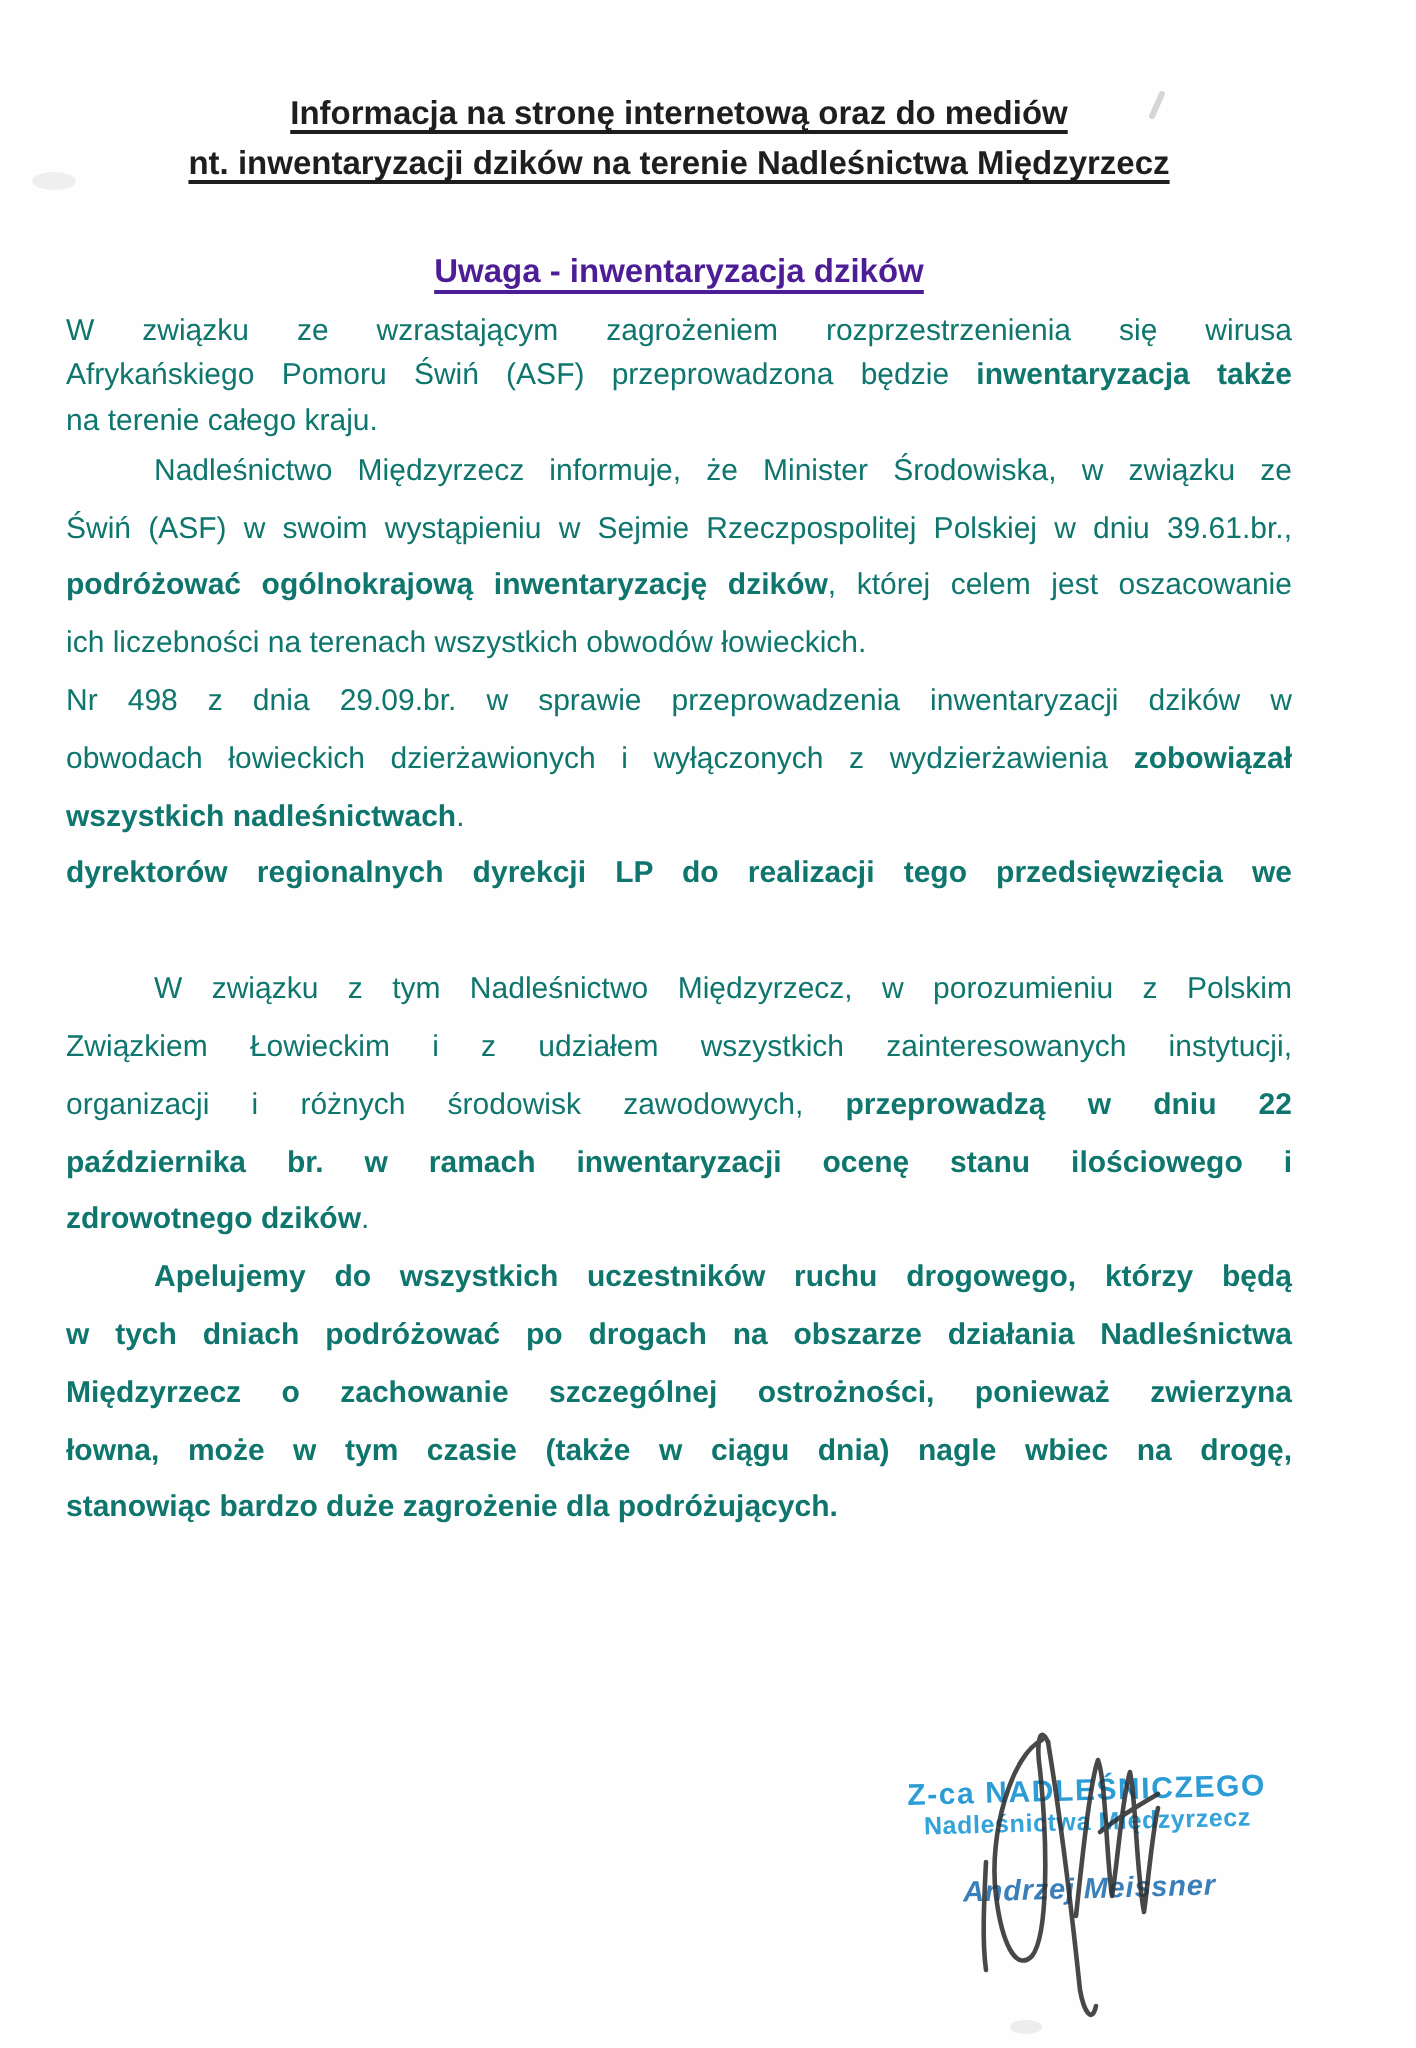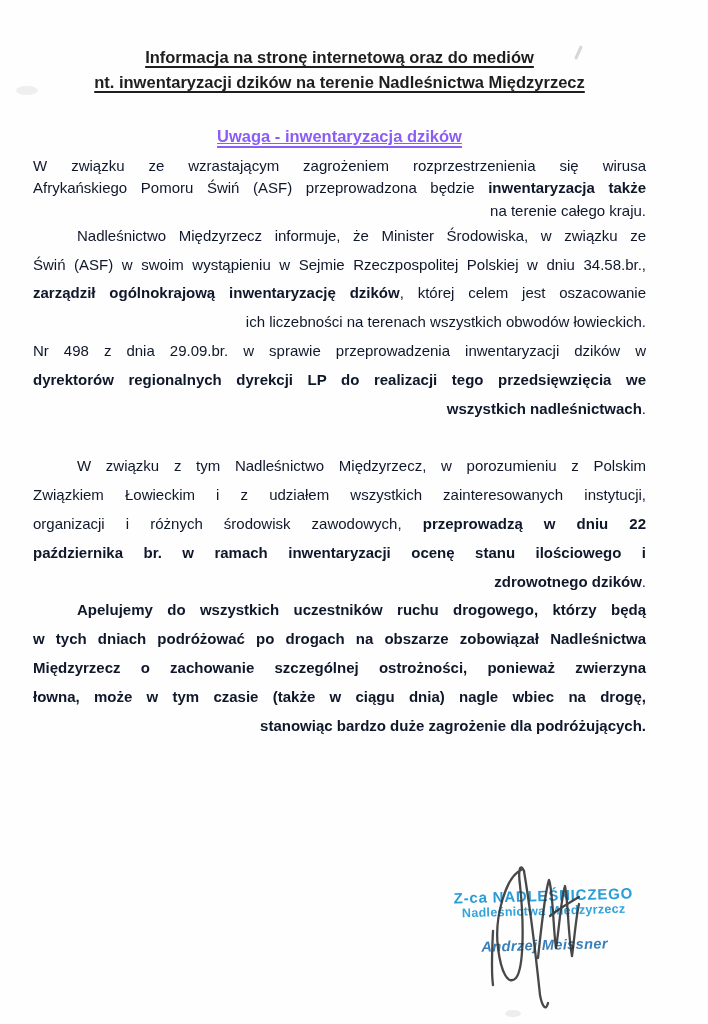--- a/index.html
+++ b/index.html
@@ -33,41 +33,39 @@
     text-decoration:underline;
     text-decoration-thickness:2px;
     text-underline-offset:3px;
   }
   .doc-subtitle{
     margin:33px 0 0 0;
     text-align:center;
     font-size:16.5px;
     font-weight:bold;
     line-height:17px;
-    color:#8b5cf6;
-    text-decoration:underline;
+    color:#4c1d95;
   }
   .doc-subtitle span{
     text-decoration:underline;
     text-decoration-thickness:2px;
     text-underline-offset:4px;
   }
   
   .paragraphs{ margin-top:10px; }
   .para{
     font-size:15px;
     line-height:28.8px;
-    color:#0f172a;
+    color:#0f766e;
   }
   .para.compact{ line-height:22.3px; }
   .para[data-name="para-2"]{ }
   .para[data-name="para-4"]{ margin-top:29px; }
   .line{
     white-space:normal;
-    text-align:right;
   }
   .line.just{
     text-align:justify;
     text-align-last:justify;
   }
   .line.indent{ padding-left:44px; }
   .bold{ font-weight:bold; }
   
   .signature-block{
     position:absolute;
@@ -148,39 +146,40 @@
     </div>
 
     <div class="paragraphs" data-name="paragraphs">
         <div class="para compact" data-name="para-1">
           <div class="line just" data-name="text-line"><span data-name="text-run">W związku ze wzrastającym zagrożeniem rozprzestrzenienia się wirusa</span></div>
           <div class="line just" data-name="text-line"><span data-name="text-run">Afrykańskiego Pomoru Świń (ASF) przeprowadzona będzie </span><span class="bold" data-name="bold-text-run">inwentaryzacja także</span></div>
           <div class="line" data-name="text-line"><span data-name="text-run">na terenie całego kraju.</span></div>
         </div>
         <div class="para" data-name="para-2">
           <div class="line just indent" data-name="text-line"><span data-name="text-run">Nadleśnictwo Międzyrzecz informuje, że Minister Środowiska, w związku ze</span></div>
-          <div class="line just" data-name="text-line"><span data-name="text-run">Świń (ASF) w swoim wystąpieniu w Sejmie Rzeczpospolitej Polskiej w dniu 34.58.br.,</span></div>
-          <div class="line just" data-name="text-line"><span class="bold" data-name="bold-text-run">zarządził ogólnokrajową inwentaryzację dzików</span><span data-name="text-run">, której celem jest oszacowanie</span></div>
+          <div class="line just" data-name="text-line"><span data-name="text-run">Świń (ASF) w swoim wystąpieniu w Sejmie Rzeczpospolitej Polskiej w dniu 39.61.br.,</span></div>
+          <div class="line just" data-name="text-line"><span class="bold" data-name="bold-text-run">podróżować ogólnokrajową inwentaryzację dzików</span><span data-name="text-run">, której celem jest oszacowanie</span></div>
           <div class="line" data-name="text-line"><span data-name="text-run">ich liczebności na terenach wszystkich obwodów łowieckich.</span></div>
         </div>
         <div class="para" data-name="para-3">
           <div class="line just" data-name="text-line"><span data-name="text-run">Nr 498 z dnia 29.09.br. w sprawie przeprowadzenia inwentaryzacji dzików w</span></div>
+          <div class="line just" data-name="text-line"><span data-name="text-run">obwodach łowieckich dzierżawionych i wyłączonych z wydzierżawienia </span><span class="bold" data-name="bold-text-run">zobowiązał</span></div>
+          <div class="line" data-name="text-line"><span class="bold" data-name="bold-text-run">wszystkich nadleśnictwach</span><span data-name="text-run">.</span></div>
           <div class="line just" data-name="text-line"><span class="bold" data-name="bold-text-run">dyrektorów regionalnych dyrekcji LP do realizacji tego przedsięwzięcia we</span></div>
-          <div class="line" data-name="text-line"><span class="bold" data-name="bold-text-run">wszystkich nadleśnictwach</span><span data-name="text-run">.</span></div>
         </div>
         <div class="para" data-name="para-4">
           <div class="line just indent" data-name="text-line"><span data-name="text-run">W związku z tym Nadleśnictwo Międzyrzecz, w porozumieniu z Polskim</span></div>
           <div class="line just" data-name="text-line"><span data-name="text-run">Związkiem Łowieckim i z udziałem wszystkich zainteresowanych instytucji,</span></div>
           <div class="line just" data-name="text-line"><span data-name="text-run">organizacji i różnych środowisk zawodowych, </span><span class="bold" data-name="bold-text-run">przeprowadzą w dniu 22</span></div>
           <div class="line just" data-name="text-line"><span class="bold" data-name="bold-text-run">października br. w ramach inwentaryzacji ocenę stanu ilościowego i</span></div>
           <div class="line" data-name="text-line"><span class="bold" data-name="bold-text-run">zdrowotnego dzików</span><span data-name="text-run">.</span></div>
         </div>
         <div class="para" data-name="para-5">
           <div class="line just indent" data-name="text-line"><span class="bold" data-name="bold-text-run">Apelujemy do wszystkich uczestników ruchu drogowego, którzy będą</span></div>
-          <div class="line just" data-name="text-line"><span class="bold" data-name="bold-text-run">w tych dniach podróżować po drogach na obszarze zobowiązał Nadleśnictwa</span></div>
+          <div class="line just" data-name="text-line"><span class="bold" data-name="bold-text-run">w tych dniach podróżować po drogach na obszarze działania Nadleśnictwa</span></div>
           <div class="line just" data-name="text-line"><span class="bold" data-name="bold-text-run">Międzyrzecz o zachowanie szczególnej ostrożności, ponieważ zwierzyna</span></div>
           <div class="line just" data-name="text-line"><span class="bold" data-name="bold-text-run">łowna, może w tym czasie (także w ciągu dnia) nagle wbiec na drogę,</span></div>
           <div class="line" data-name="text-line"><span class="bold" data-name="bold-text-run">stanowiąc bardzo duże zagrożenie dla podróżujących.</span></div>
         </div>
       </div>
 
   </div>
 
   <div class="signature-block" data-name="signature-block">
     <div class="stamp-title" data-name="stamp-title" style="color: rgb(43, 156, 214);">Z-ca NADLEŚNICZEGO</div>

